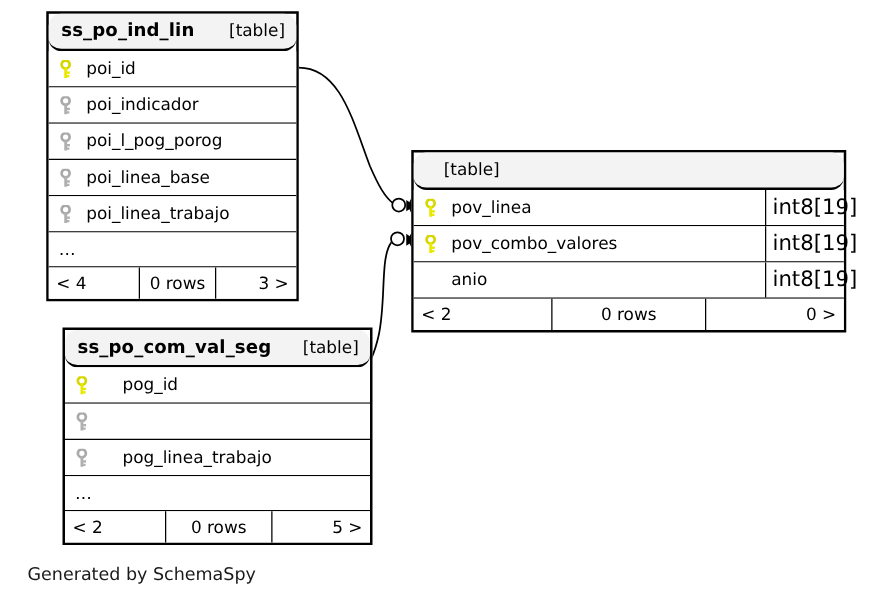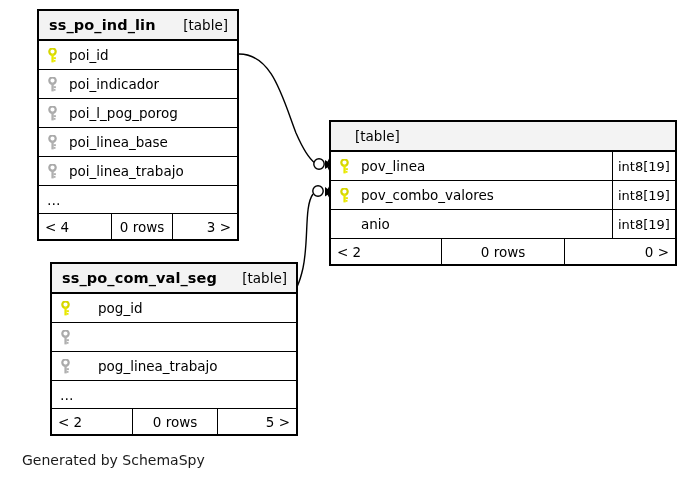--- a/index.html
+++ b/index.html
@@ -48,20 +48,21 @@
   .entity-header {
     box-sizing: border-box;
     display: flex;
     align-items: center;
     justify-content: space-between;
     background: #f3f3f3;
     border-bottom: 2px solid #000000;
     height: 30px;
     padding: 0 9px 0 10px;
     white-space: nowrap;
+    border-radius: 10px;
   }
   .entity-name {
     font-weight: bold;
     font-size: 14.5px;
     letter-spacing: 0.1px;
   }
   .entity-tag {
     font-size: 13.5px;
     padding-left: 14px;
   }
@@ -94,21 +95,21 @@
     font-size: 13.5px;
     white-space: nowrap;
     overflow: hidden;
   }
   .col-type {
     box-sizing: border-box;
     border-left: 1px solid #000000;
     display: flex;
     align-items: center;
     padding: 0 5px;
-    font-size: 13px;
+    font-size: 17px;
     white-space: nowrap;
   }
 
   
   .col-ellipsis {
     box-sizing: border-box;
     height: 28px;
     border-bottom: 1px solid #000000;
     display: flex;
     align-items: center;

